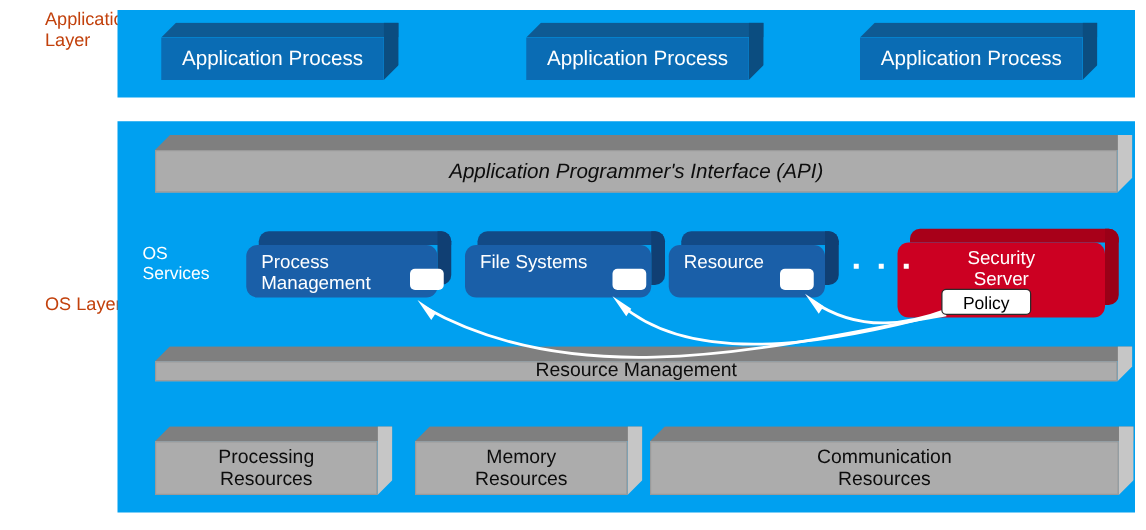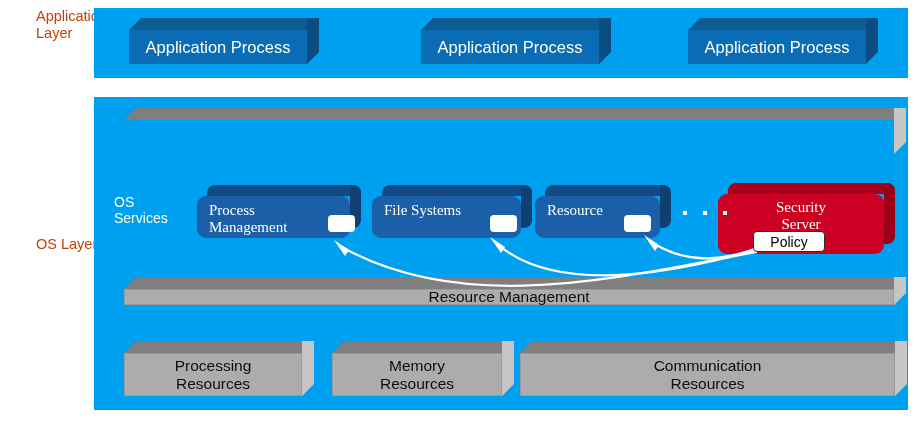--- a/index.html
+++ b/index.html
@@ -78,21 +78,21 @@
   #res2{left:320px;top:341px;width:182px;height:55px;}
   #res3{left:508px;top:341px;width:387px;height:55px;}
 
   
   #os-services{
     position:absolute;left:114px;top:194px;width:76px;
     color:#ffffff;font-size:14px;line-height:16px;white-space:pre-line;
   }
 
   
-  .svc{position:absolute;border-radius:9px;box-sizing:border-box;font-family:Liberation Serif, serif;}
+  .svc{position:absolute;border-radius:9px;box-sizing:border-box;}
   .svc .svc-top{
     position:absolute;left:10px;right:0;top:0;height:11px;
     border-radius:8px 8px 0 0;
   }
   .svc .svc-side{
     position:absolute;right:0;top:0;bottom:10px;width:11px;
     border-radius:0 8px 8px 0;
   }
   .svc .svc-face{
     position:absolute;left:0;right:11px;top:11px;bottom:0;
@@ -177,20 +177,23 @@
     <div class="face">
       <span class="label">Application Process</span>
     </div>
   </div>
 
   <div id="panel-os" class="panel"></div>
 
   <div id="api-bar" class="blk blk-gray">
     <div class="top"></div>
     <div class="side"></div>
+    <div class="face">
+      <span class="label">Application Programmer's Interface (API)</span>
+    </div>
   </div>
 
   <div id="os-services">OS
 Services</div>
 
   <div id="svc-pm" class="svc svc-blue">
     <div class="svc-top"></div>
     <div class="svc-side"></div>
     <div class="svc-face">
       <span class="svc-label">Process

